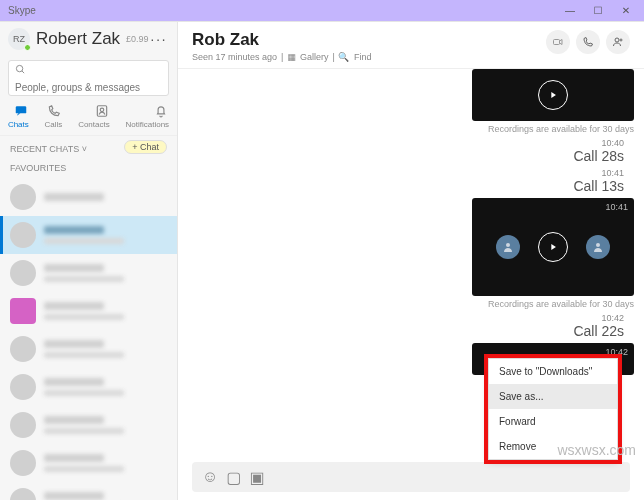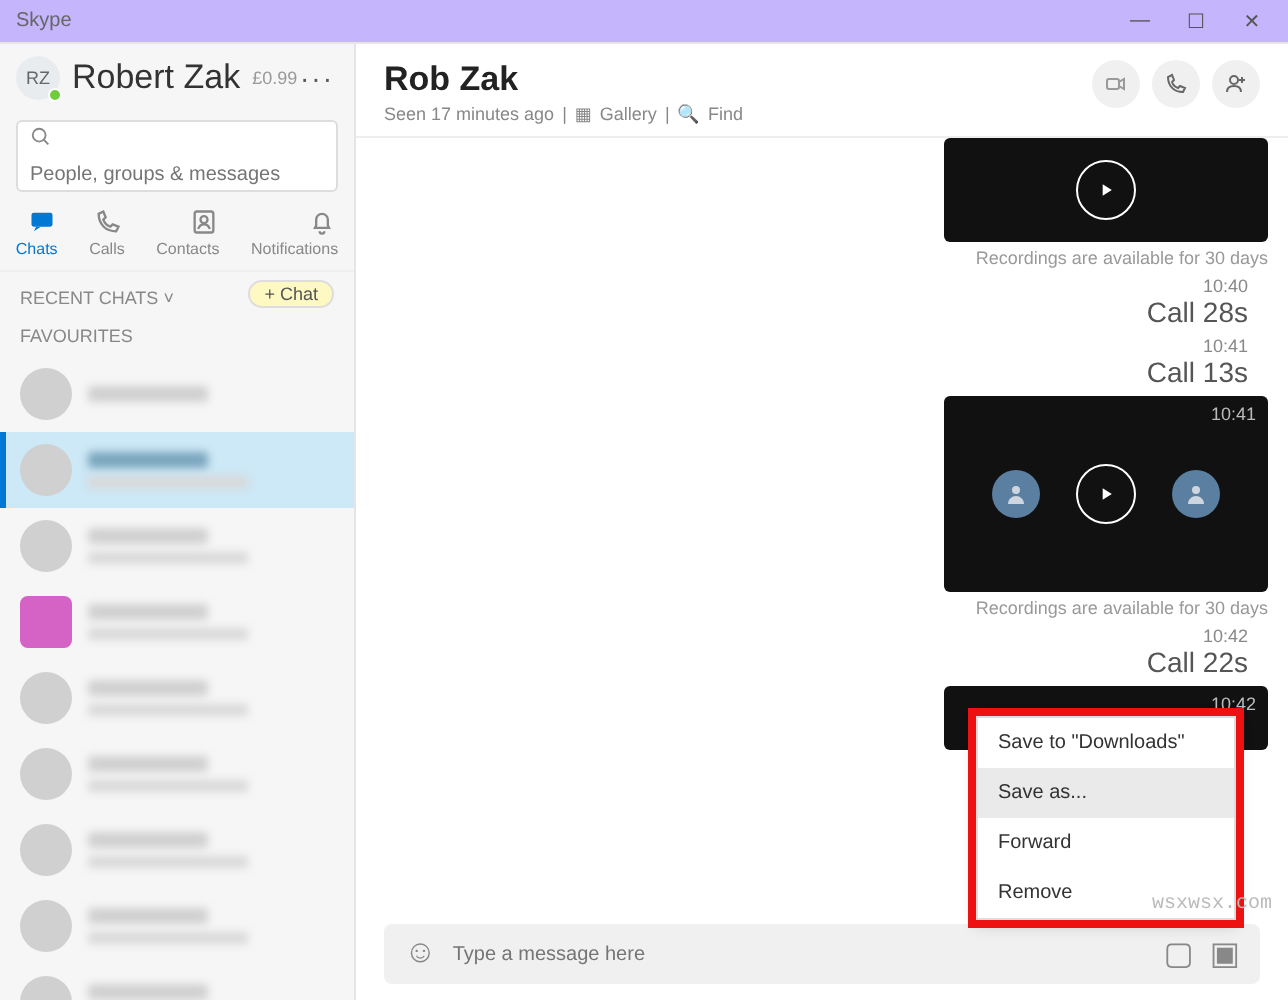--- a/index.html
+++ b/index.html
@@ -57,21 +57,21 @@
 .avc svg { fill: #cdd6e0; }
 .playbtn { width: 30px; height: 30px; border-radius: 50%; border: 1.5px solid #fff; display: flex; align-items: center; justify-content: center; }
 .playbtn svg { fill: #fff; }
 .ctxmenu { position: absolute; width: 130px; background: #fff; box-shadow: 0 2px 8px rgba(0,0,0,.2); border: 1px solid #ddd; }
 .ctxmenu.redbox { outline: 4px solid #e11; }
 .ctxitem { padding: 7px 10px; font-size: 10px; color: #333; }
 .ctxitem.hov { background: #eaeaea; }
 .composer { margin: 0 14px 8px 14px; height: 30px; background: #f0f0f0; border-radius: 4px; display: flex; align-items: center; padding: 0 10px; gap: 8px; }
 .composer input { flex: 1; border: none; background: transparent; outline: none; font-size: 10px; }
 .cicon { color: #888; }
-.watermark { position: absolute; right: 8px; bottom: 42px; font-size: 10px; color: #bbb; font-family: Liberation Mono, monospace; }
+.watermark { position: absolute; right: 8px; bottom: 42px; font-size: 14px; color: #bbb; }
 .block { display: flex; flex-direction: column; align-items: flex-end; }
 </style>
 </head>
 <body>
 
 <div class="titlebar">
   <span class="appname">Skype</span>
   <div class="winbtns">
     <div class="winbtn">—</div>
     <div class="winbtn">☐</div>
@@ -306,20 +306,19 @@
 
     <div class="ctxmenu redbox" style="right:26px; bottom:40px;">
       <div class="ctxitem">Save to "Downloads"</div>
       <div class="ctxitem hov">Save as...</div>
       <div class="ctxitem">Forward</div>
       <div class="ctxitem">Remove</div>
     </div>
 
     <div class="composer">
       <span class="cicon">☺</span>
-      <input placeholder="Type a message here" style="">
       <span class="cicon">▢</span>
       <span class="cicon">▣</span>
     </div>
 
     <div class="watermark">wsxwsx.com</div>
   </div>
 </div>
 
 </body></html>

